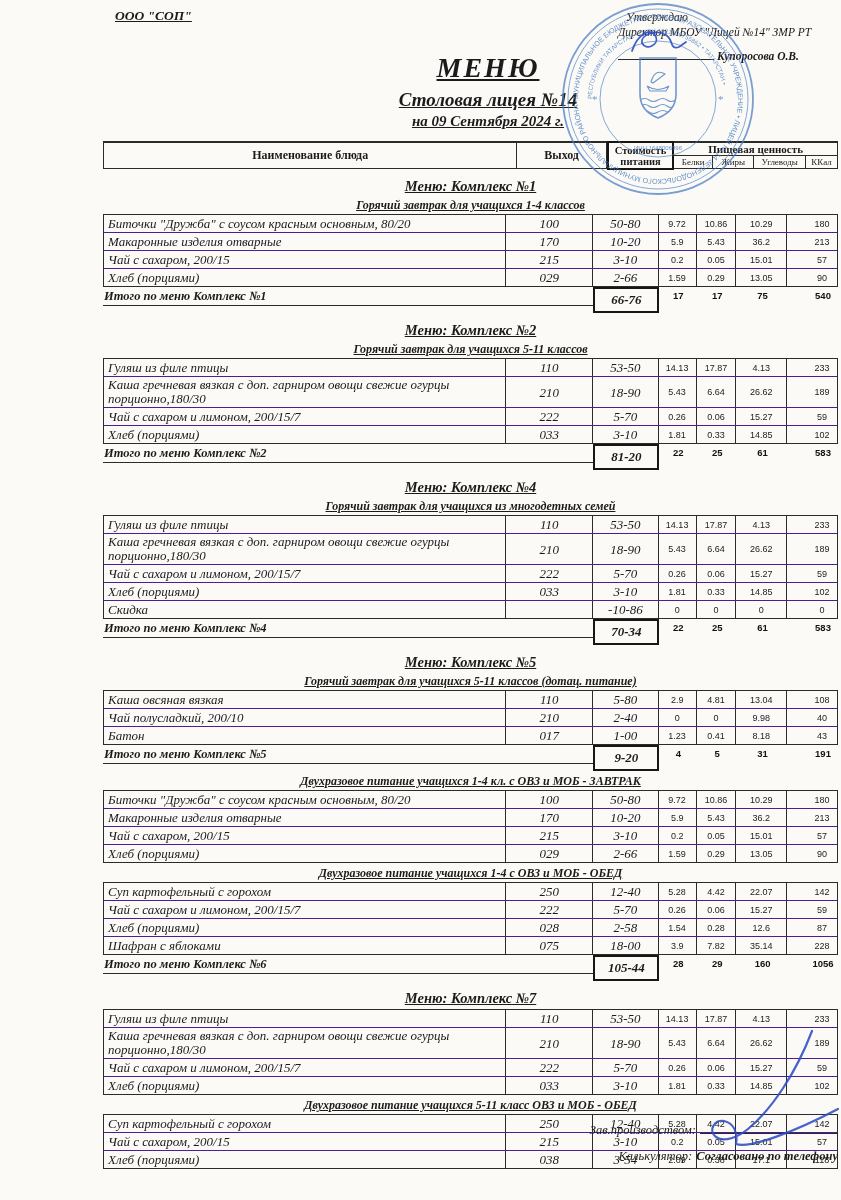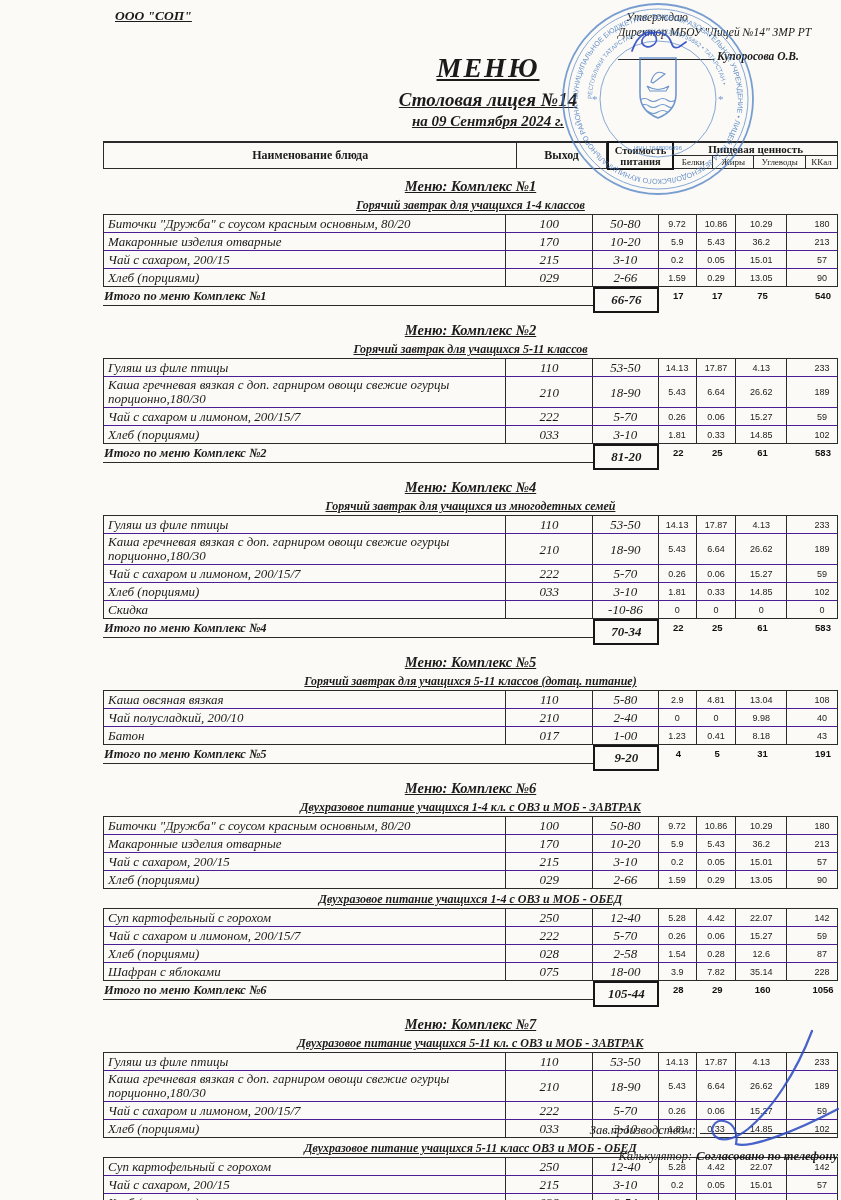--- a/index.html
+++ b/index.html
@@ -340,21 +340,20 @@
           <div class="total-row">
             <div class="t-label">Итого по меню Комплекс №5</div>
             <div class="t-cost">9-20</div>
             <div class="t-nut w-p">4</div>
             <div class="t-nut w-f">5</div>
             <div class="t-nut w-c">31</div>
             <div class="t-nut w-k">191</div>
           </div>
         </div>
         <div class="menu-section">
-          <div class="section-title">Меню: Комплекс №6</div>
           <div class="group-subtitle">Двухразовое питание учащихся 1-4 кл. с ОВЗ и МОБ - ЗАВТРАК</div>
           <div class="menu-table">
             <div class="mrow">
               <div class="cell c-name w-name">Биточки  "Дружба" с соусом красным основным, 80/20</div>
               <div class="cell c-num w-out">100</div>
               <div class="cell c-num w-cost">50-80</div>
               <div class="cell c-nut w-p">9.72</div>
               <div class="cell c-nut w-f">10.86</div>
               <div class="cell c-nut w-c">10.29</div>
               <div class="cell c-nut w-k">180</div>
@@ -430,21 +429,20 @@
             <div class="t-label">Итого по меню Комплекс №6</div>
             <div class="t-cost">105-44</div>
             <div class="t-nut w-p">28</div>
             <div class="t-nut w-f">29</div>
             <div class="t-nut w-c">160</div>
             <div class="t-nut w-k">1056</div>
           </div>
         </div>
         <div class="menu-section">
           <div class="section-title">Меню: Комплекс №7</div>
-          <div class="group-subtitle">Двухразовое питание учащихся 5-11 кл. с  ОВЗ и МОБ - ЗАВТРАК</div>
           <div class="menu-table">
             <div class="mrow">
               <div class="cell c-name w-name">Гуляш из филе птицы</div>
               <div class="cell c-num w-out">110</div>
               <div class="cell c-num w-cost">53-50</div>
               <div class="cell c-nut w-p">14.13</div>
               <div class="cell c-nut w-f">17.87</div>
               <div class="cell c-nut w-c">4.13</div>
               <div class="cell c-nut w-k">233</div>
             </div>

